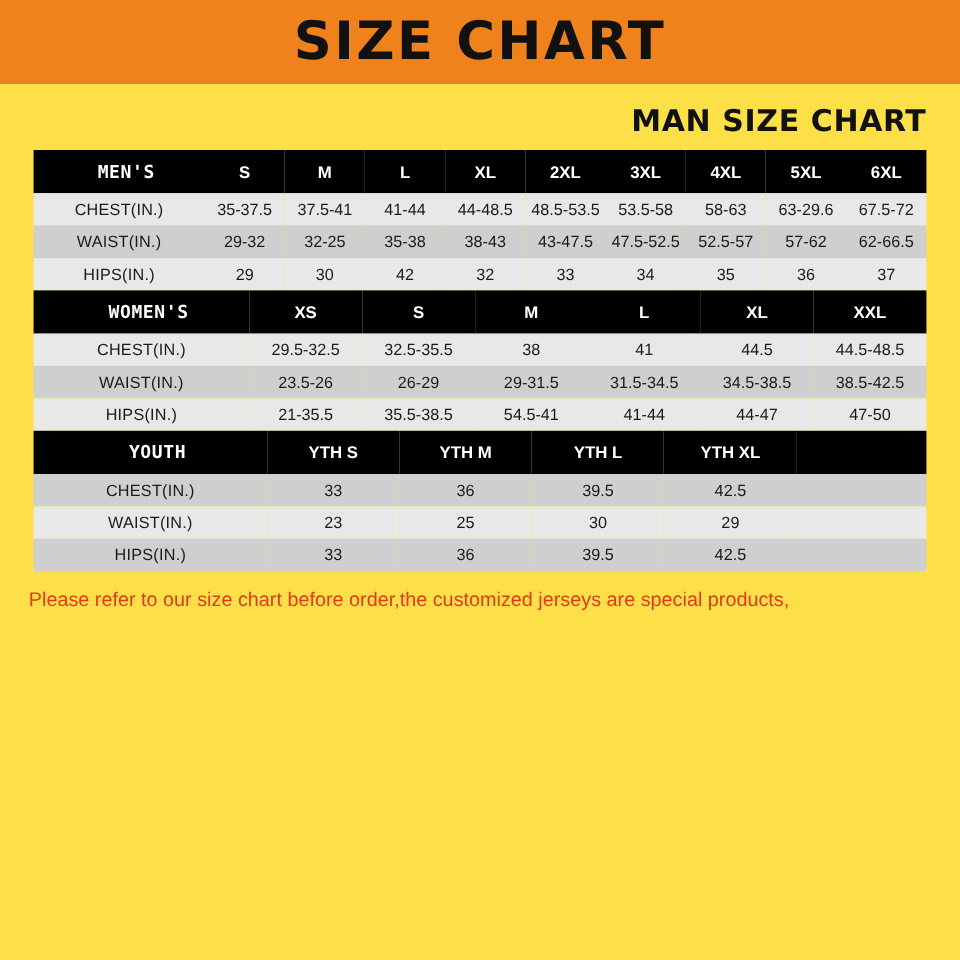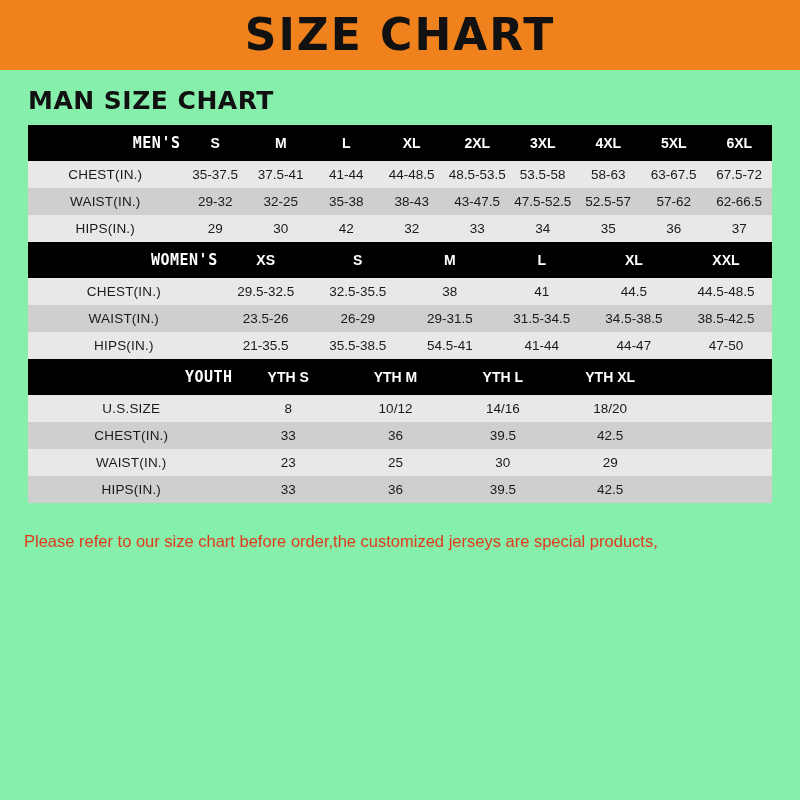--- a/index.html
+++ b/index.html
@@ -10,21 +10,21 @@
     width: 800px;
     height: 800px;
     background: #ffffff;
     font-family: "Liberation Sans", sans-serif;
     overflow: hidden;
   }
   .page {
     width: 800px;
     height: 800px;
     position: relative;
-    background: #86efac;
+    background: #fde047;
     box-sizing: border-box;
   }
   .banner {
     background: #f0821e;
     height: 70px;
     display: flex;
     align-items: center;
     justify-content: center;
   }
   .banner-title {
@@ -32,21 +32,21 @@
     font-weight: bold;
     font-size: 44px;
     letter-spacing: 2px;
     color: #111111;
     line-height: 1;
   }
   .section {
     padding: 0 28px;
   }
   .section-title {
-    text-align: left;
+    text-align: right;
     font-family: "DejaVu Sans", sans-serif;
     font-weight: bold;
     font-size: 25px;
     color: #111111;
     margin: 16px 0 10px 0;
     letter-spacing: 0.5px;
   }
   table.sz {
     width: 100%;
     border-collapse: collapse;
@@ -60,37 +60,37 @@
     font-family: "Liberation Sans", sans-serif;
   }
   thead.hdr th {
     background: #000000;
     color: #ffffff;
     font-size: 14px;
     font-weight: bold;
     padding: 9px 2px;
   }
   thead.hdr th.rowlabel {
-    text-align: right;
-    padding-left: 26px;
+    text-align: center;
+    padding-left: 14px;
     font-family: "DejaVu Sans Mono", monospace;
     font-weight: bold;
     font-size: 15px;
     letter-spacing: 0.5px;
   }
   td.rowlabel {
     font-family: "DejaVu Sans Mono", monospace;
     font-size: 13px;
     letter-spacing: 0.2px;
     text-align: center;
   }
   tr.band-light td { background: #e8e8e8; }
   tr.band-dark td { background: #cfcfcf; }
   .footer-note {
-    margin-top: 26px;
+    margin-top: 12px;
     padding: 0 24px;
     color: #e03a1c;
     font-size: 16.5px;
     line-height: 1.5;
     font-family: "Liberation Sans", sans-serif;
   }
 </style>
 </head>
 <body>
 
@@ -120,21 +120,21 @@
       <tbody>
         <tr class="band-light">
           <td class="rowlabel">CHEST(IN.)</td>
           <td>35-37.5</td>
           <td>37.5-41</td>
           <td>41-44</td>
           <td>44-48.5</td>
           <td>48.5-53.5</td>
           <td>53.5-58</td>
           <td>58-63</td>
-          <td>63-67.5</td>
+          <td>63-29.6</td>
           <td>67.5-72</td>
         </tr>
         <tr class="band-dark">
           <td class="rowlabel">WAIST(IN.)</td>
           <td>29-32</td>
           <td>32-25</td>
           <td>35-38</td>
           <td>38-43</td>
           <td>43-47.5</td>
           <td>47.5-52.5</td>
@@ -209,28 +209,20 @@
         <tr>
           <th class="rowlabel" style="width:24%">YOUTH</th>
           <th>YTH S</th>
           <th>YTH M</th>
           <th>YTH L</th>
           <th>YTH XL</th>
           <th style="width:14%"></th>
         </tr>
       </thead>
       <tbody>
-        <tr class="band-light">
-          <td class="rowlabel">U.S.SIZE</td>
-          <td>8</td>
-          <td>10/12</td>
-          <td>14/16</td>
-          <td>18/20</td>
-          <td></td>
-        </tr>
         <tr class="band-dark">
           <td class="rowlabel">CHEST(IN.)</td>
           <td>33</td>
           <td>36</td>
           <td>39.5</td>
           <td>42.5</td>
           <td></td>
         </tr>
         <tr class="band-light">
           <td class="rowlabel">WAIST(IN.)</td>

